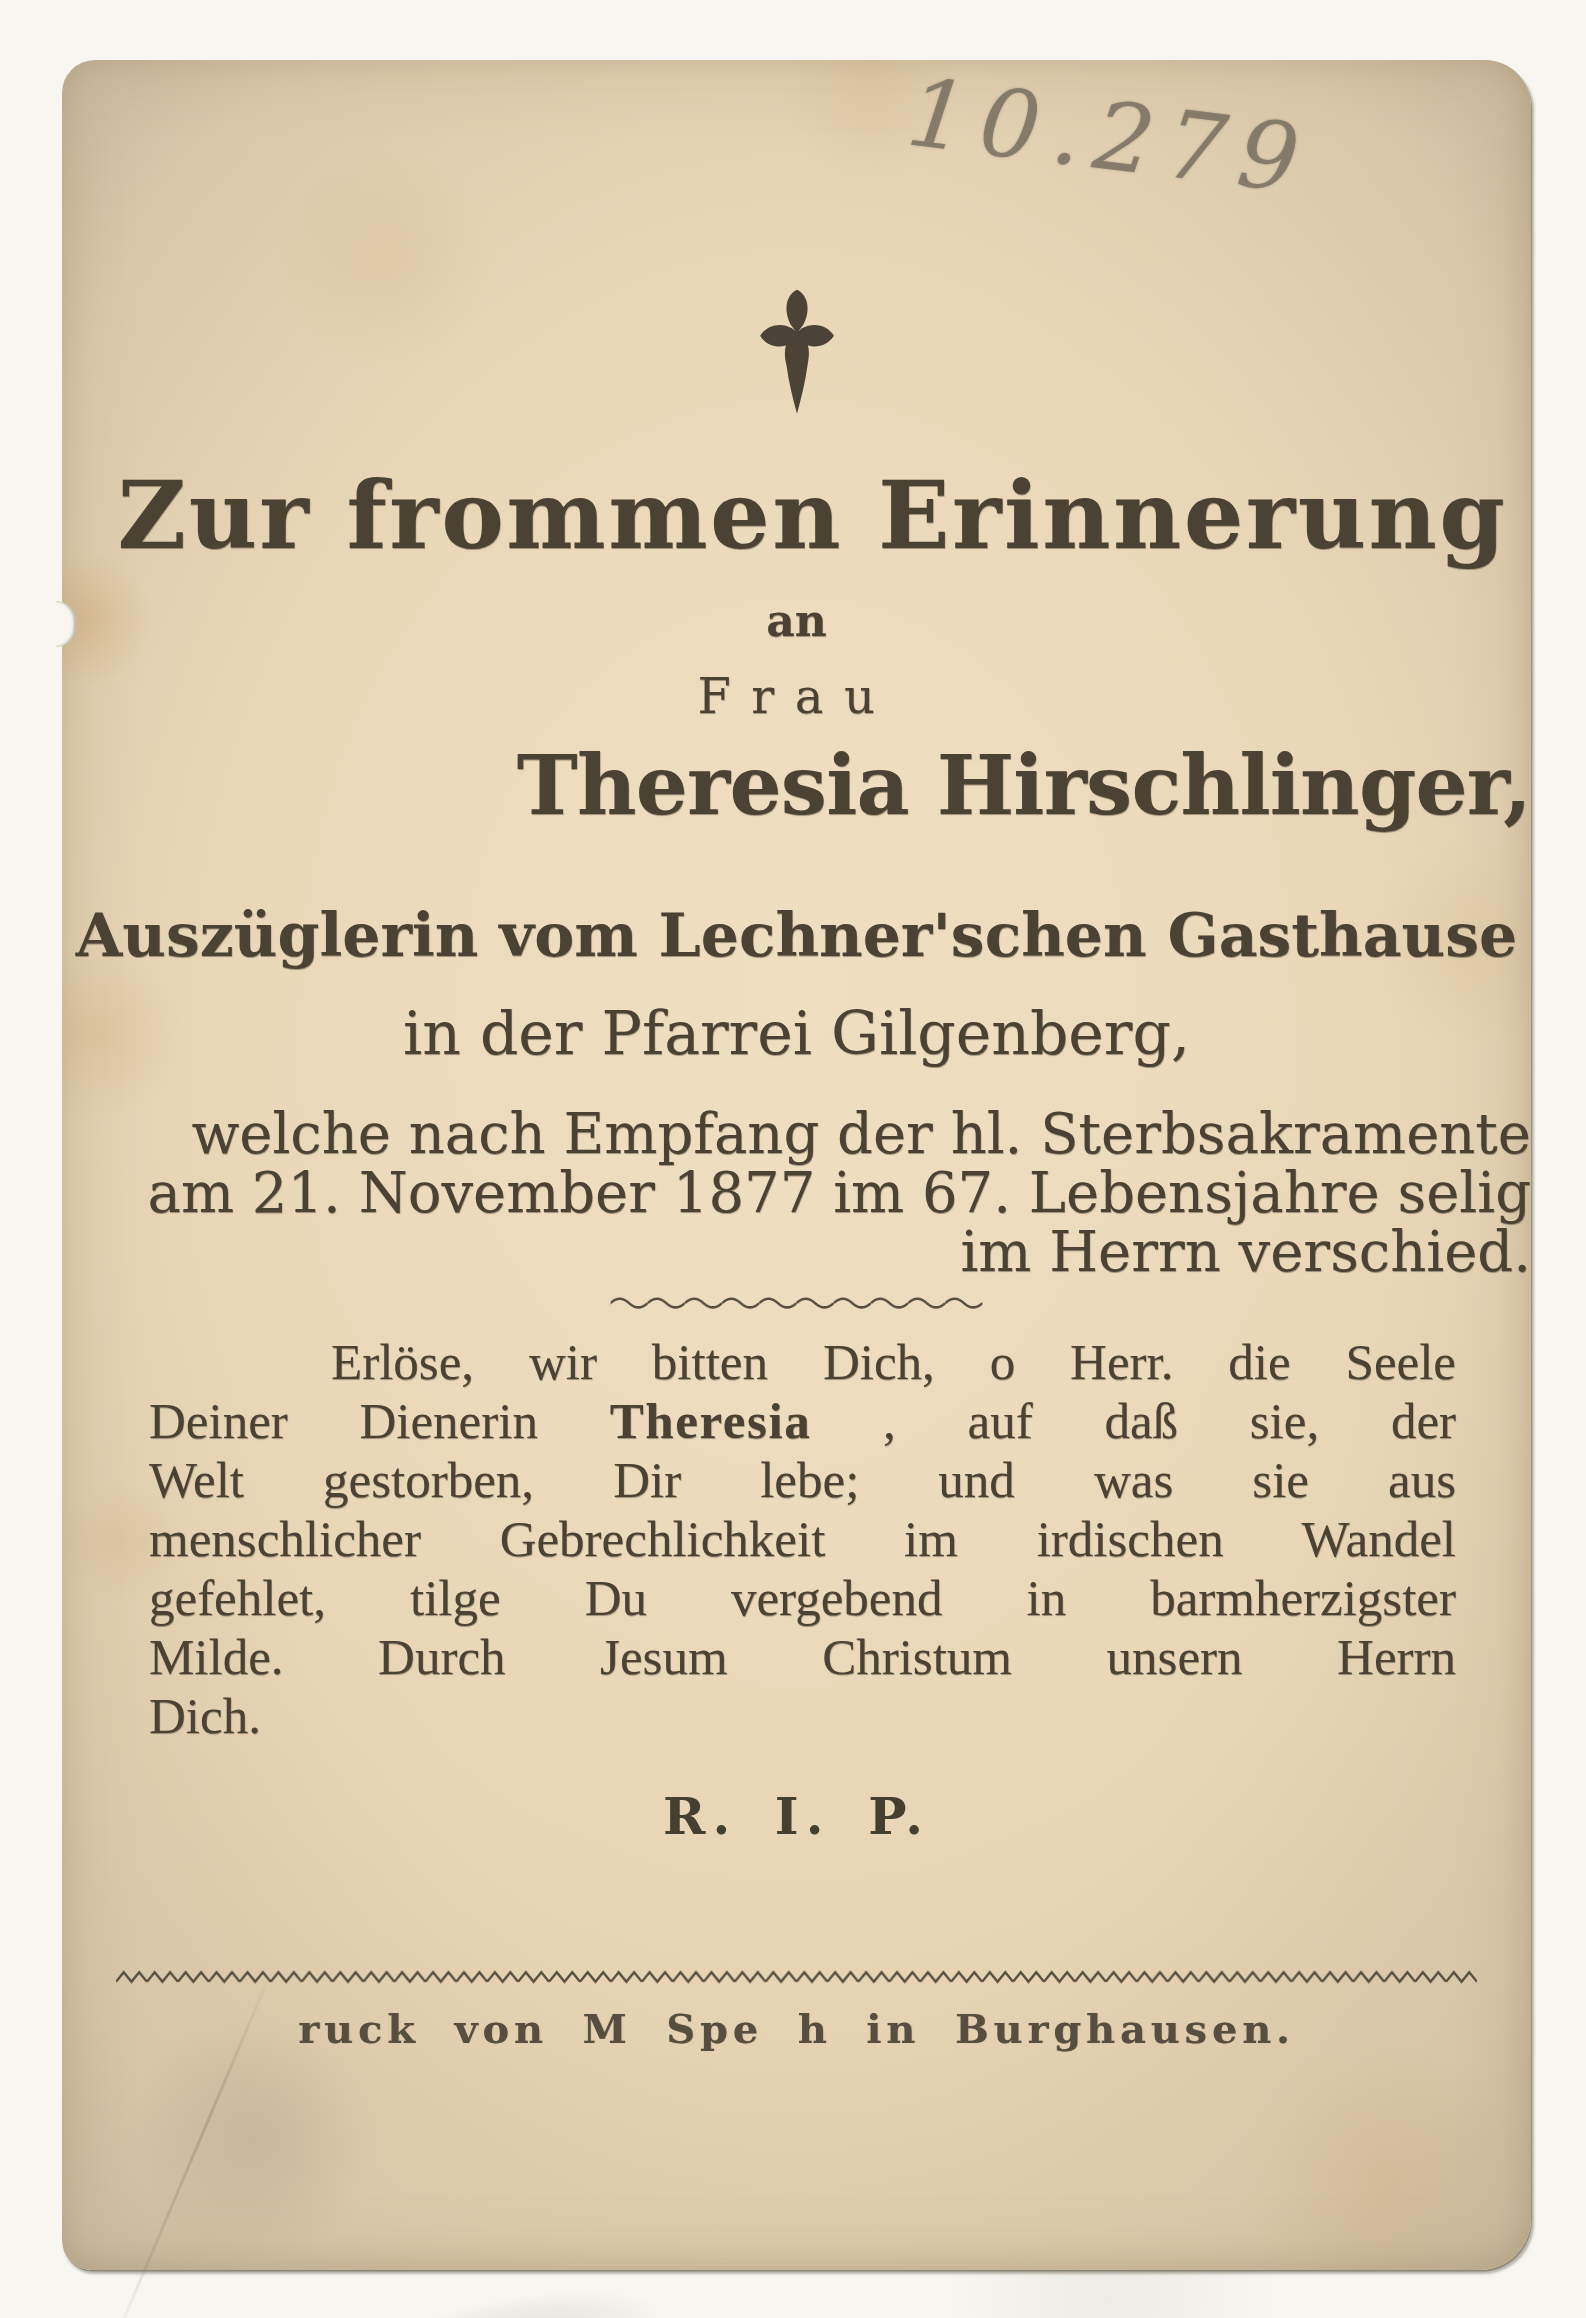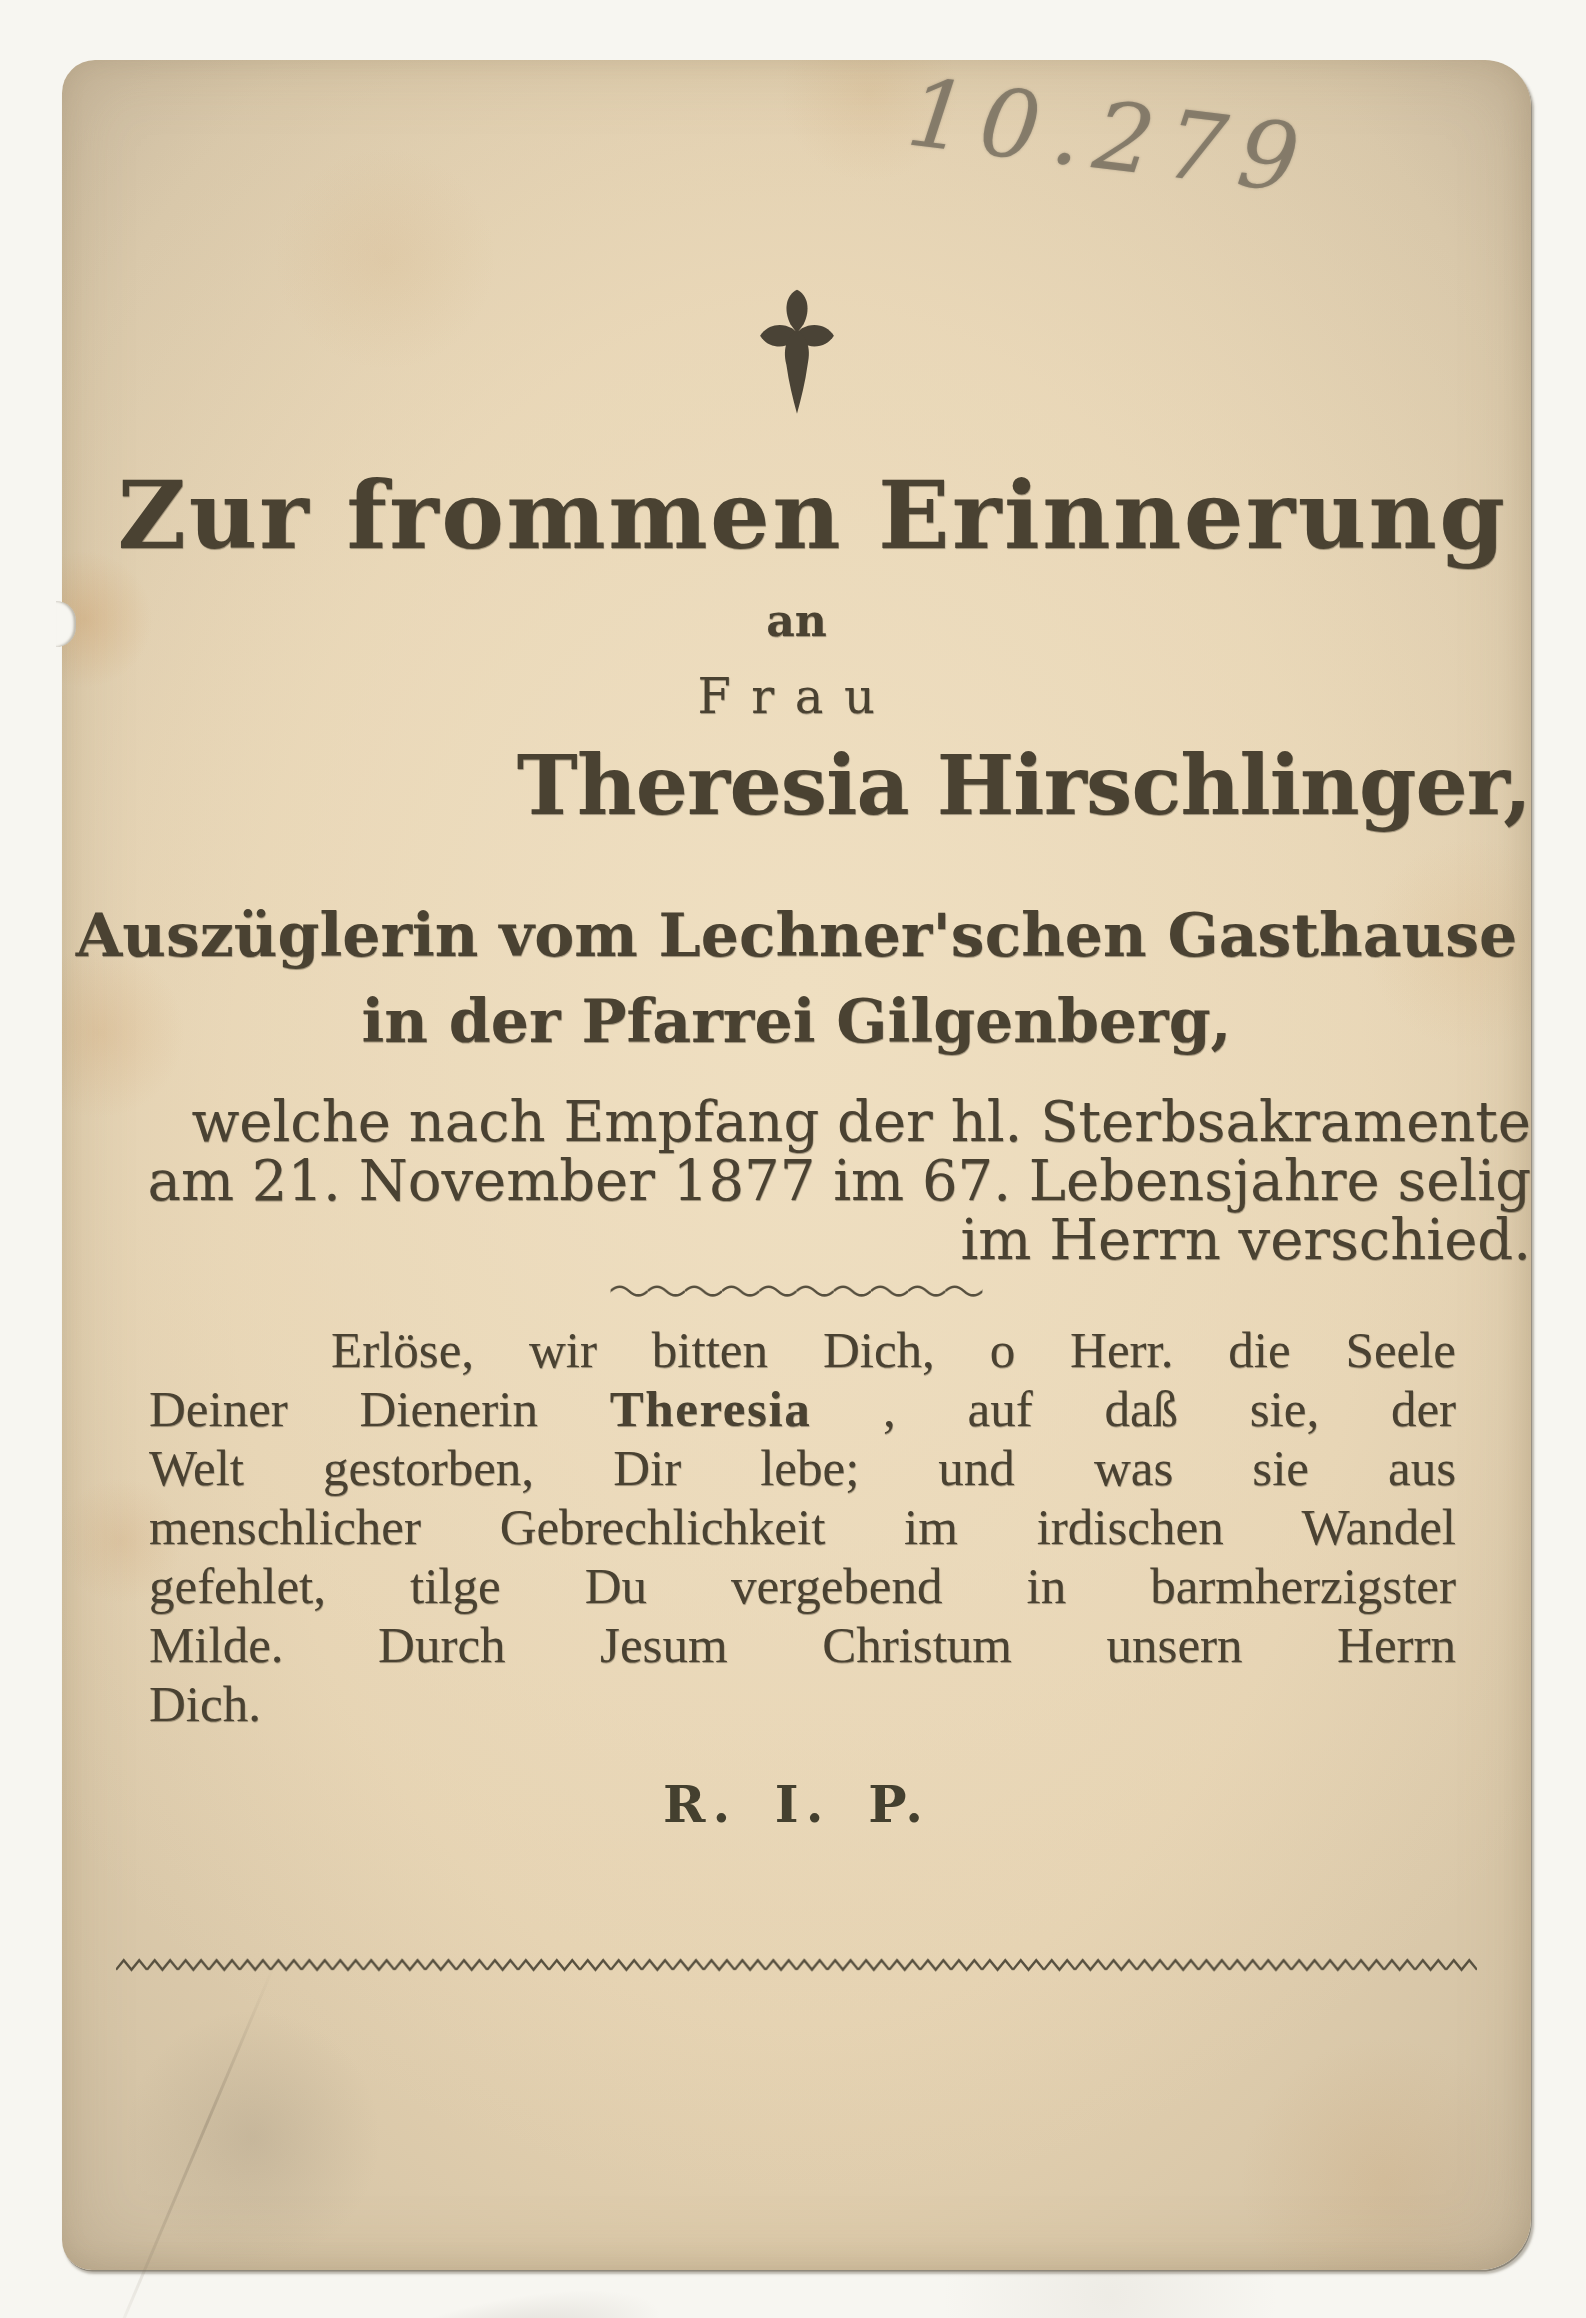--- a/index.html
+++ b/index.html
@@ -68,21 +68,21 @@
   .frau { margin-top: 22px; font-size: 48px; line-height: 1.2; font-weight: normal; letter-spacing: 20.6px; }
   .name {
     margin: 8px 0 0 0;
     font-size: 82px; font-weight: bold;
     letter-spacing: -0.8px;
     line-height: 1.25;
     white-space: nowrap;
     text-align: right;
   }
   .occ1 { margin-top: 59px; font-size: 60px; font-weight: bold; line-height: 1.35; white-space: nowrap; }
-  .occ2 { margin-top: 5px; font-size: 60px; font-weight: bold; line-height: 1.35; }
+  .occ2 { margin-top: 17px; font-size: 60px; font-weight: normal; line-height: 1.35; }
   .obit { margin-top: 30px; font-size: 56px; line-height: 59px; font-weight: 500; text-align: right; }
   .wave-wrap { margin-top: 11px; height: 19px; }
   .prayer {
     margin: 22px 75px 4px 87px;
     font-size: 51px; line-height: 59px;
     text-align: left;
     font-family: Liberation Serif, serif;
   }
   .pline { text-align: justify; text-align-last: justify; }
   .pline.first { text-indent: 182px; }
@@ -188,20 +188,21 @@
         <svg width="1361" height="24" viewBox="0 0 1716 30">
           <defs>
             <pattern id="zz" width="39" height="30" patternUnits="userSpaceOnUse">
               <path d="M0,21 L9.75,9 L19.5,21 L29.25,9 L39,21" fill="none" stroke="#57503f" stroke-width="3"></path>
             </pattern>
           </defs>
           <rect width="1716" height="30" fill="url(#zz)"></rect>
         </svg>
       </div>
 
+      <div class="imprint">ruck von M Spe h in Burghausen.</div>
 
     </div>
 
     <div class="edge-notch"></div>
     <div class="crease"></div>
   </div>
   <div class="smudge"></div>
 </div>
 
 

